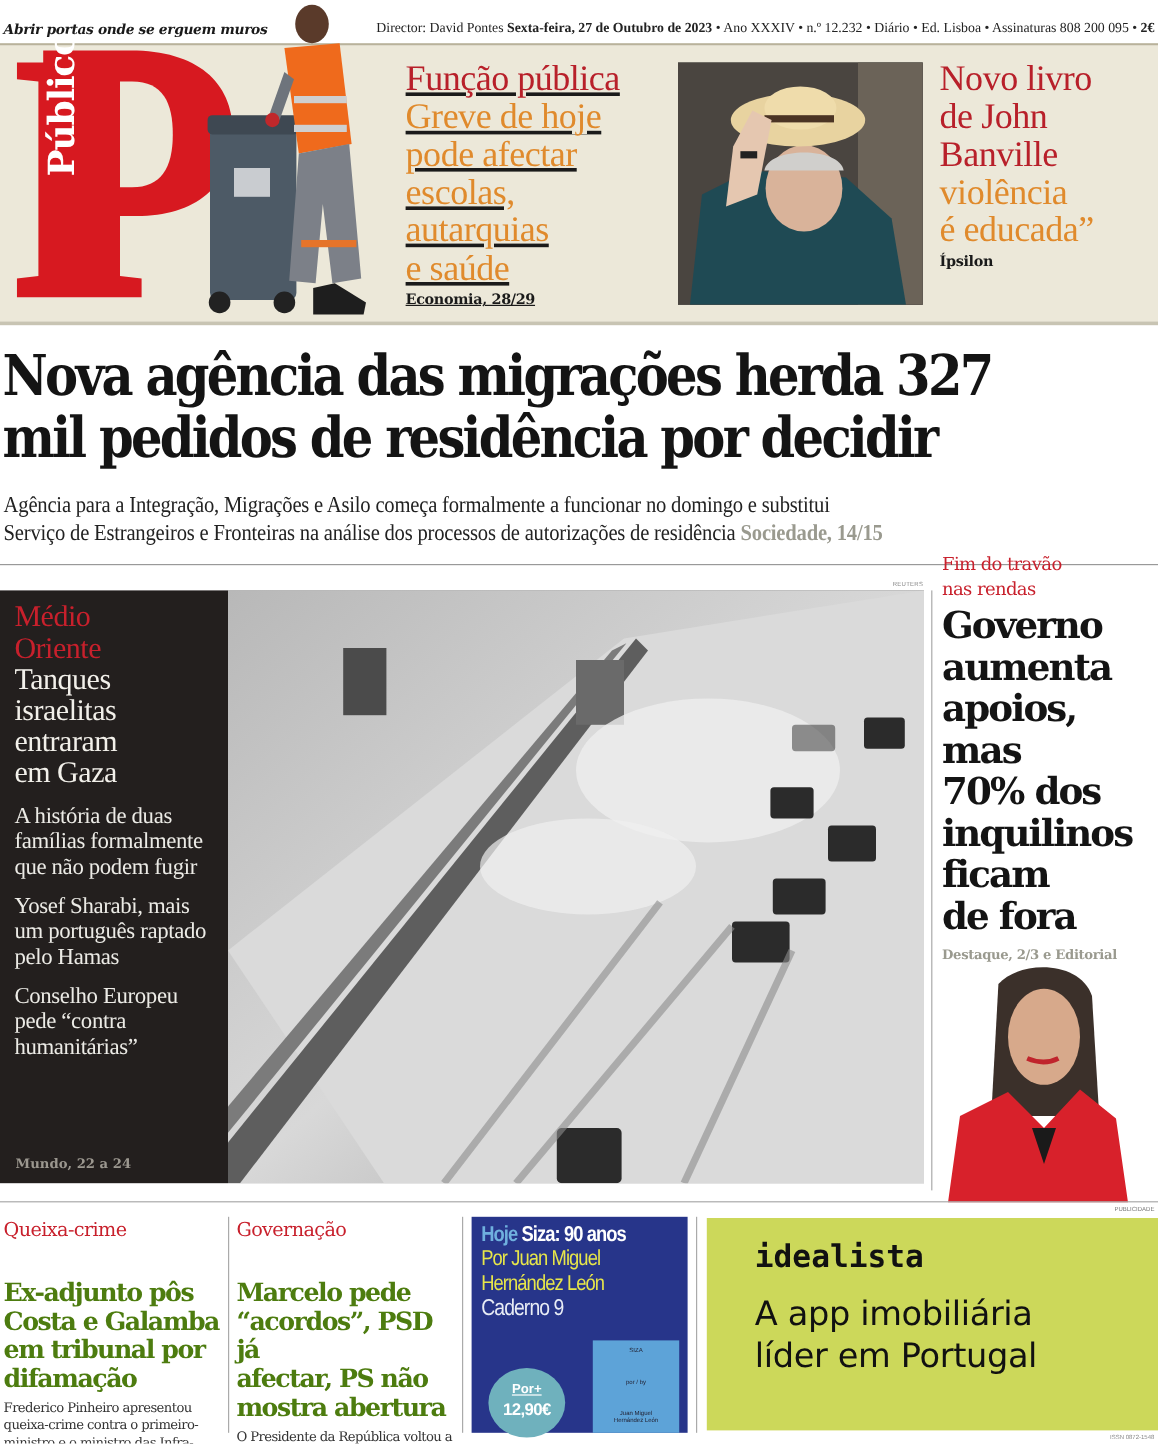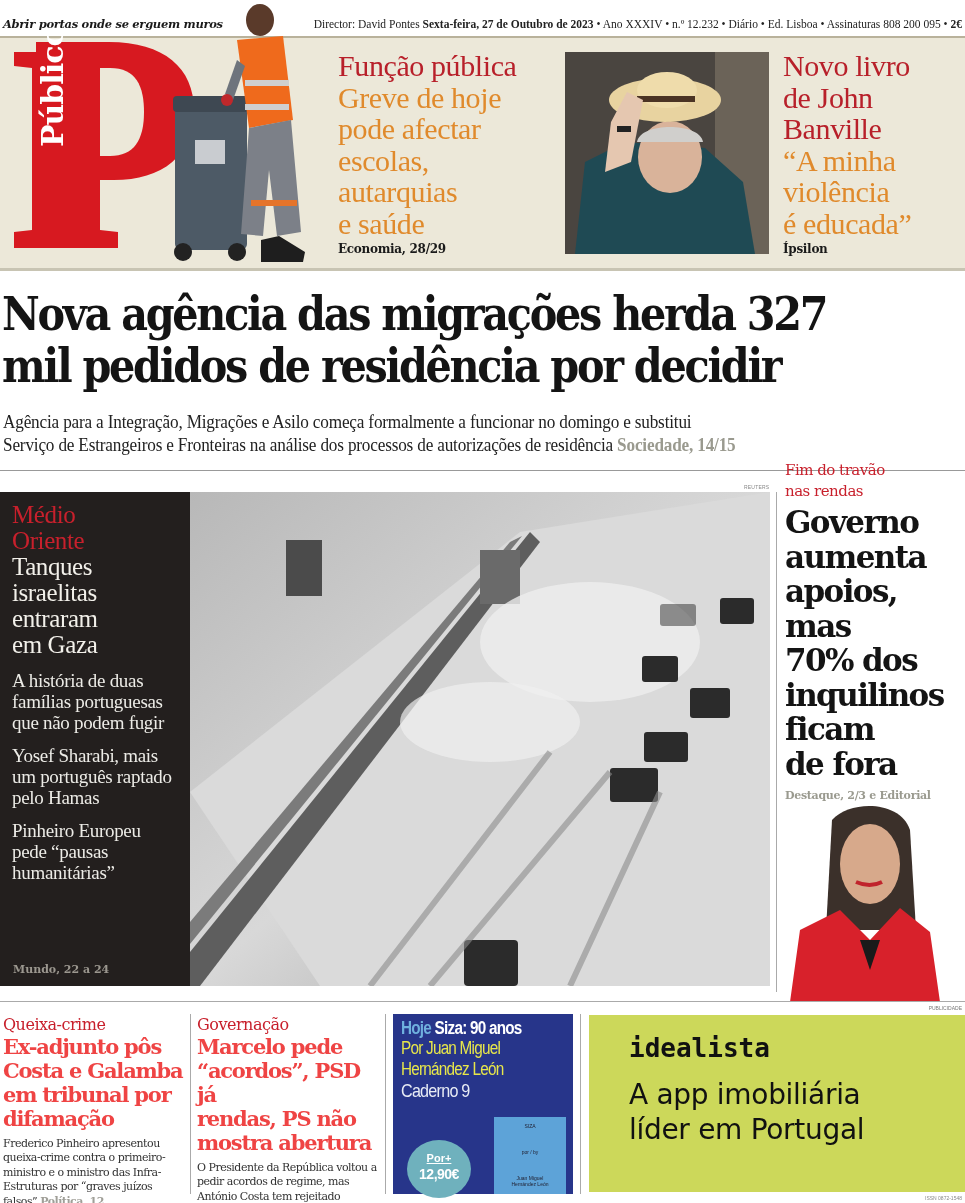--- a/index.html
+++ b/index.html
@@ -16,21 +16,21 @@
   .banner-rule { position: absolute; top: 268px; left: 0; width: 965px; height: 3px; background: #c8c4b3; }
 
   
   .logo-p { position: absolute; left: 14px; top: 38px; width: 180px; height: 210px; }
   .logo-word { position: absolute; left: 35px; top: 42px; width: 40px; height: 140px; }
   .logo-word span { display: block; transform: rotate(-90deg) translate(-105px, 0); transform-origin: left top; font-family: "DejaVu Serif", serif; font-weight: bold; color: #fff; font-size: 30px; letter-spacing: -1px; white-space: nowrap; position: absolute; top: 0; left: 0; }
 
   
   .worker { position: absolute; left: 165px; top: 0; width: 170px; height: 272px; }
 
-  .story1 { position: absolute; left: 338px; top: 50px; width: 220px; }
+  .story1 { position: absolute; left: 338px; top: 50px; width: 220px; text-decoration: underline; }
   .kicker-red { color: #b8202a; }
   .orange { color: #e08a2c; }
   .s1-h { font-family: "Liberation Serif", serif; font-size: 30px; line-height: 31.5px; letter-spacing: -0.4px; }
   .s1-ref { font-family: "DejaVu Serif", serif; font-weight: bold; font-size: 12px; margin-top: 3px; letter-spacing: -0.3px; }
 
   .photo-banville { position: absolute; left: 565px; top: 52px; width: 204px; height: 202px; background: #3c3a36; overflow: hidden; }
   .story2 { position: absolute; left: 783px; top: 50px; width: 180px; }
 
   
   .main-h { position: absolute; left: 2px; top: 288px; width: 961px; font-family: "DejaVu Serif", serif; font-weight: bold; font-size: 47px; line-height: 52px; letter-spacing: -2.6px; transform: scaleX(0.88); transform-origin: left top; width: 1095px; color: #141414; }
@@ -53,21 +53,21 @@
   .rent-kicker { font-family: "DejaVu Serif", serif; font-size: 15px; line-height: 21px; color: #c8202c; letter-spacing: -0.5px; margin-left: 7px; }
   .rent-head { font-family: "DejaVu Serif", serif; font-weight: bold; font-size: 31px; line-height: 34.5px; letter-spacing: -1.6px; color: #141414; margin-left: 7px; margin-top: 3px; }
   .rent-ref { font-family: "DejaVu Serif", serif; font-weight: bold; font-size: 11px; color: #9a9a8f; margin-left: 7px; margin-top: 8px; letter-spacing: -0.3px; }
 
   .pub-label { position: absolute; right: 3px; top: 1005px; font-family: "Liberation Sans", sans-serif; font-size: 5px; color: #777; }
   .bottom-rule { position: absolute; left: 0; top: 1001px; width: 965px; height: 1px; background: #aaa; }
 
   
   .bstory { position: absolute; top: 1014px; width: 186px; }
   .b-kicker { font-family: "DejaVu Serif", serif; font-size: 16px; line-height: 21px; color: #c8202c; letter-spacing: -0.5px; }
-  .b-head { font-family: "DejaVu Serif", serif; font-weight: bold; font-size: 21px; line-height: 24px; letter-spacing: -1.2px; color: #ef4444; }
+  .b-head { font-family: "DejaVu Serif", serif; font-weight: bold; font-size: 21px; line-height: 24px; letter-spacing: -1.2px; color: #4d7c0f; margin-top: 30px; }
   .b-body { font-family: "DejaVu Serif", serif; font-size: 11px; line-height: 14.4px; color: #333; margin-top: 6px; letter-spacing: -0.5px; }
   .b-body .ref { color: #a09f98; font-weight: bold; }
   .vrule { position: absolute; width: 1px; background: #aaa; }
 
   .siza { position: absolute; left: 393px; top: 1014px; width: 180px; height: 180px; background: #27358a; padding: 4px 8px; font-family: "Liberation Sans", sans-serif; }
   .siza-l1 { font-weight: bold; font-size: 18px; line-height: 20px; letter-spacing: -0.9px; transform: scaleX(0.85); transform-origin: left; white-space: nowrap; }
   .siza-hoje { color: #6fb0de; }
   .siza-title { color: #fff; }
   .siza-by { color: #e7e64a; font-size: 18px; line-height: 21px; letter-spacing: -0.9px; transform: scaleX(0.85); transform-origin: left; white-space: nowrap; }
   .siza-cad { color: #e8ecf5; font-size: 19px; line-height: 22px; letter-spacing: -0.9px; transform: scaleX(0.85); transform-origin: left; white-space: nowrap; }
@@ -155,21 +155,20 @@
   <rect x="52" y="74" width="14" height="6" fill="#222"></rect>
 </svg>
 
 <div class="story2">
   <div class="s1-h kicker-red">
     <div>Novo livro</div>
     <div>de John</div>
     <div>Banville</div>
   </div>
   <div class="s1-h orange">
-    <div>“A minha</div>
     <div>violência</div>
     <div>é educada”</div>
   </div>
   <div class="s1-ref">Ípsilon</div>
 </div>
 
 <div class="main-h">
   <div>Nova agência das migrações herda 327</div>
   <div>mil pedidos de residência por decidir</div>
 </div>
@@ -183,23 +182,23 @@
   <div class="mo-kicker">
     <div>Médio</div>
     <div>Oriente</div>
   </div>
   <div class="mo-head">
     <div>Tanques</div>
     <div>israelitas</div>
     <div>entraram</div>
     <div>em Gaza</div>
   </div>
-  <div class="mo-item">A história de duas famílias portuguesas que não podem fugir</div>
+  <div class="mo-item">A história de duas famílias formalmente que não podem fugir</div>
   <div class="mo-item">Yosef Sharabi, mais um português raptado pelo Hamas</div>
-  <div class="mo-item">Pinheiro Europeu pede “pausas humanitárias”</div>
+  <div class="mo-item">Conselho Europeu pede “contra humanitárias”</div>
   <div class="mo-ref">Mundo, 22 a 24</div>
 </div>
 
 <svg class="gaza-photo" viewBox="0 0 580 494">
   <defs>
     <linearGradient id="g1" x1="0" y1="0" x2="1" y2="1">
       <stop offset="0" stop-color="#b8b8b8"></stop>
       <stop offset="0.5" stop-color="#d8d8d8"></stop>
       <stop offset="1" stop-color="#9c9c9c"></stop>
     </linearGradient>
@@ -263,21 +262,21 @@
     <div>difamação</div>
   </div>
   <div class="b-body"><span>Frederico Pinheiro apresentou queixa-crime contra o primeiro-ministro e o ministro das Infra-Estruturas por “graves juízos falsos”</span> <span class="ref">Política, 12</span></div>
 </div>
 <div class="vrule" style="left:190px;top:1014px;height:180px;"></div>
 <div class="bstory" style="left:197px;">
   <div class="b-kicker">Governação</div>
   <div class="b-head">
     <div>Marcelo pede</div>
     <div>“acordos”, PSD já</div>
-    <div>rendas, PS não</div>
+    <div>afectar, PS não</div>
     <div>mostra abertura</div>
   </div>
   <div class="b-body"><span>O Presidente da República voltou a pedir acordos de regime, mas António Costa tem rejeitado entendimentos a longo prazo</span> </div>
 </div>
 <div class="vrule" style="left:385px;top:1014px;height:180px;"></div>
 
 <div class="siza">
   <div class="siza-l1"><span class="siza-hoje">Hoje</span> <span class="siza-title">Siza: 90 anos</span></div>
   <div class="siza-by">
     <div>Por Juan Miguel</div>

